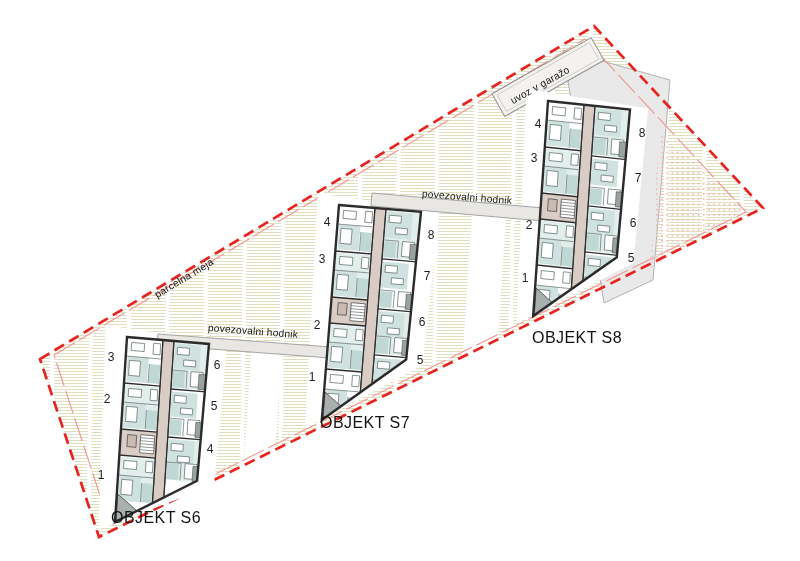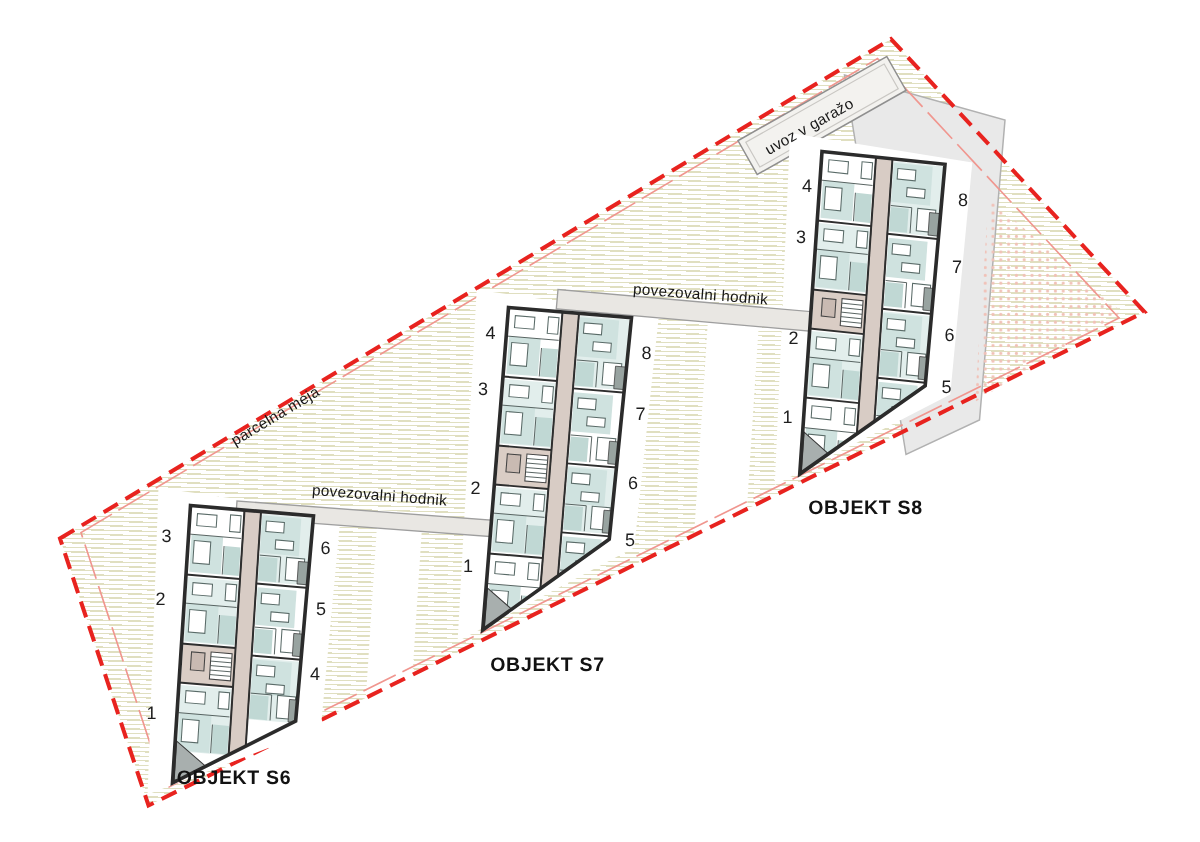--- a/index.html
+++ b/index.html
@@ -8,21 +8,21 @@
   .hatch{
     left:0;top:0;width:800px;height:561px;
     clip-path:polygon(40px 359px,594px 26px,763px 208px,99px 537px);
     background:repeating-linear-gradient(181.5deg,#e0dfc0 0px,#e0dfc0 0.9px,#ffffff 0.9px,#ffffff 3px);
   }
   svg.layer{left:0;top:0;width:800px;height:561px;overflow:visible;}
   .tfd{left:0;top:0;width:0;height:0;transform-origin:0 0;}
   .tfd svg{position:absolute;overflow:visible;}
   .rlabel{color:#161616;font-size:10.2px;white-space:nowrap;letter-spacing:0.2px;}
   .num{color:#1e1e1e;font-size:12px;white-space:nowrap;}
-  .bname{color:#121212;font-size:13px;font-weight:700;letter-spacing:0.45px;white-space:nowrap;}
+  .bname{color:#121212;font-size:16px;font-weight:400;letter-spacing:0.45px;white-space:nowrap;}
   .lbl{position:absolute;}
 </style>
 </head>
 <body>
 
 <div id="stage">
 
   <div class="hatch"></div>
 
   <svg class="layer" id="underlay">
@@ -379,21 +379,21 @@
       <div class="lbl num" style="left: 210px; top: 449px; transform: translate(-50%, -50%);">4</div>
       <div class="lbl bname" style="left: 156px; top: 518px; transform: translate(-50%, -50%);">OBJEKT S6</div>
       <div class="lbl num" style="left: 327px; top: 222px; transform: translate(-50%, -50%);">4</div>
       <div class="lbl num" style="left: 322px; top: 259px; transform: translate(-50%, -50%);">3</div>
       <div class="lbl num" style="left: 317px; top: 325px; transform: translate(-50%, -50%);">2</div>
       <div class="lbl num" style="left: 312px; top: 377px; transform: translate(-50%, -50%);">1</div>
       <div class="lbl num" style="left: 431px; top: 235px; transform: translate(-50%, -50%);">8</div>
       <div class="lbl num" style="left: 427px; top: 276px; transform: translate(-50%, -50%);">7</div>
       <div class="lbl num" style="left: 422px; top: 322px; transform: translate(-50%, -50%);">6</div>
       <div class="lbl num" style="left: 420px; top: 360px; transform: translate(-50%, -50%);">5</div>
-      <div class="lbl bname" style="left: 365px; top: 443px; transform: translate(-50%, -50%);">OBJEKT S7</div>
+      <div class="lbl bname" style="left: 365px; top: 423px; transform: translate(-50%, -50%);">OBJEKT S7</div>
       <div class="lbl num" style="left: 538px; top: 124px; transform: translate(-50%, -50%);">4</div>
       <div class="lbl num" style="left: 534px; top: 158px; transform: translate(-50%, -50%);">3</div>
       <div class="lbl num" style="left: 529px; top: 225px; transform: translate(-50%, -50%);">2</div>
       <div class="lbl num" style="left: 525px; top: 278px; transform: translate(-50%, -50%);">1</div>
       <div class="lbl num" style="left: 642px; top: 133px; transform: translate(-50%, -50%);">8</div>
       <div class="lbl num" style="left: 638px; top: 178px; transform: translate(-50%, -50%);">7</div>
       <div class="lbl num" style="left: 633px; top: 223px; transform: translate(-50%, -50%);">6</div>
       <div class="lbl num" style="left: 631px; top: 258px; transform: translate(-50%, -50%);">5</div>
       <div class="lbl bname" style="left: 577px; top: 338px; transform: translate(-50%, -50%);">OBJEKT S8</div>
       <div class="lbl rlabel" style="left: 184px; top: 278px; transform: translate(-50%, -50%) rotate(-31deg);">parcelna meja</div>

